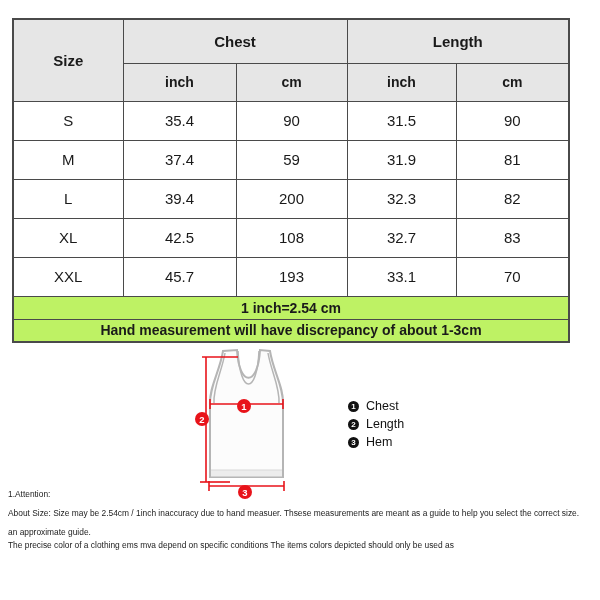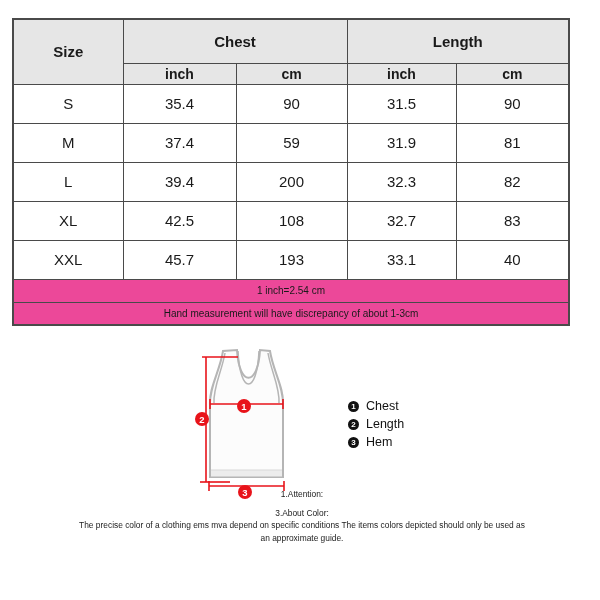--- a/index.html
+++ b/index.html
@@ -20,23 +20,23 @@
     position:absolute;left:12px;top:18px;width:556px;
     border-collapse:collapse;table-layout:fixed;
     border:2px solid var(--border);
   }
   .size-table td{
     border:1px solid var(--border);
     text-align:center;vertical-align:middle;
     font-size:15px;
   }
   .size-table tr.h1 td{height:44px;background:var(--header-bg);font-weight:bold;font-size:15px;}
-  .size-table tr.h2 td{height:21px;background:var(--header-bg);font-weight:bold;font-size:14px;}
+  .size-table tr.h2 td{height:38px;background:var(--header-bg);font-weight:bold;font-size:14px;}
   .size-table tr.bodyrow td{height:39px;background:#ffffff;}
-  .size-table tr.foot td{height:23px;background:#ec4899;font-weight:normal;font-size:10px;}
+  .size-table tr.foot td{height:23px;background:#bef264;font-weight:bold;font-size:14px;}
   
   .diagram-wrap{position:absolute;left:150px;top:343px;width:200px;height:162px;}
   .garment-outline{fill:#fcfcfc;stroke:var(--garment);stroke-width:2;}
   .garment-trim{fill:none;stroke:var(--garment);stroke-width:1.5;}
   .hem-band{fill:#ececec;stroke:none;}
   .hem-band-line{stroke:#d8d8d8;stroke-width:1;}
   .measure{stroke:var(--accent);stroke-width:1.6;}
   .marker-circle{fill:var(--accent);}
   .marker-num{fill:#ffffff;font-size:9.5px;font-weight:bold;text-anchor:middle;}
   
@@ -45,21 +45,21 @@
   .legend-dot{
     display:inline-block;width:11px;height:11px;border-radius:50%;
     background:#111111;color:#ffffff;font-size:8px;font-weight:bold;
     line-height:11px;text-align:center;margin-right:7px;flex:0 0 11px;
   }
   .legend-label{font-size:12.5px;color:#111111;}
   
   .notes{position:absolute;left:8px;top:488px;right:4px;}
   .note{margin-bottom:7px;}
   .note-heading,.note-line{
-    font-size:8.4px;line-height:12.2px;color:#222222;white-space:nowrap;text-align:center;
+    font-size:8.4px;line-height:12.2px;color:#222222;white-space:nowrap;
   }
 </style>
 </head>
 <body>
 
 <table class="size-table">
   <colgroup>
     <col style="width:110px">
       <col style="width:113px">
       <col style="width:111px">
@@ -104,21 +104,21 @@
       <td>42.5</td>
       <td>108</td>
       <td>32.7</td>
       <td>83</td>
     </tr>
     <tr class="bodyrow">
       <td>XXL</td>
       <td>45.7</td>
       <td>193</td>
       <td>33.1</td>
-      <td>40</td>
+      <td>70</td>
     </tr>
     <tr class="foot">
       <td colspan="5">1 inch=2.54 cm</td>
     </tr>
     <tr class="foot">
       <td colspan="5">Hand measurement will have discrepancy of about 1-3cm</td>
     </tr>
   </tbody>
 </table>
 
@@ -170,19 +170,19 @@
     <span class="legend-dot">3</span>
     <span class="legend-label">Hem</span>
   </div>
 </div>
 
 <div class="notes">
   <div class="note">
     <div class="note-heading">1.Attention:</div>
   </div>
   <div class="note">
+    <div class="note-line">About Size: Size may be 2.54cm / 1inch inaccuracy due to hand measuer. Thsese measurements are meant as a guide to help you select the correct size.</div>
   </div>
   <div class="note">
-    <div class="note-heading">3.About Color:</div>
+    <div class="note-line">an approximate guide.</div>
     <div class="note-line">The precise color of a clothing ems mva depend on specific conditions The items colors depicted should only be used as</div>
-    <div class="note-line">an approximate guide.</div>
   </div>
 </div>
 
 </body></html>

